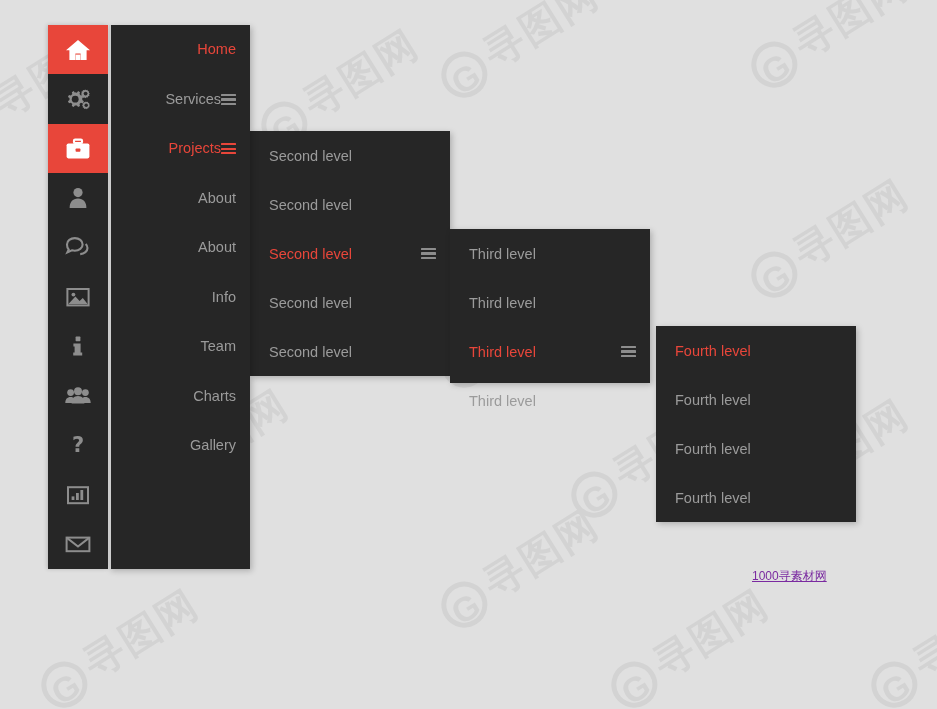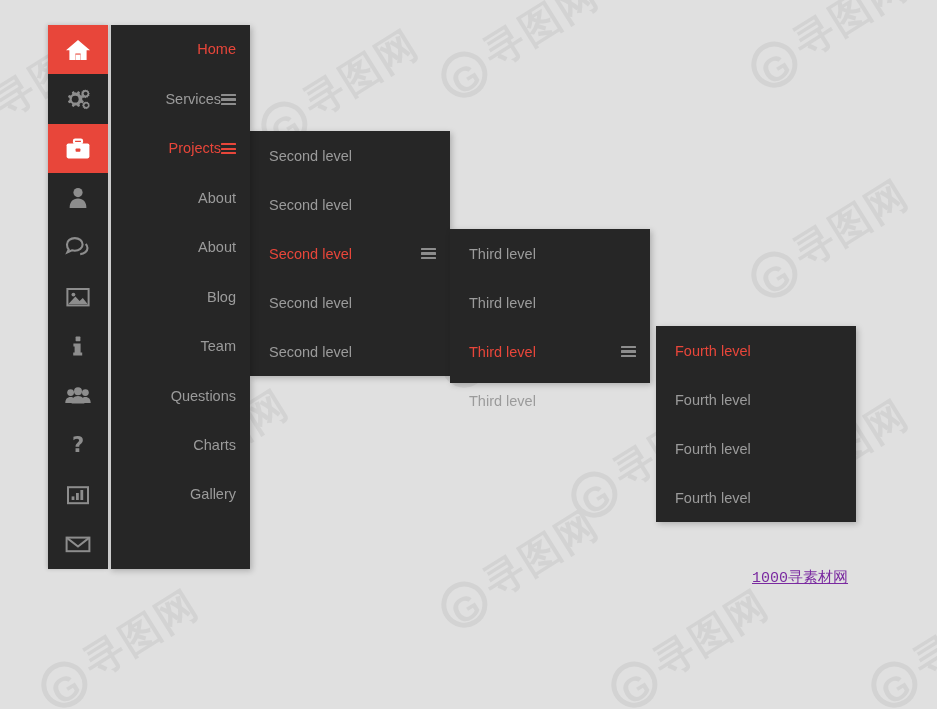--- a/index.html
+++ b/index.html
@@ -140,26 +140,26 @@
     color: #9b9b9b;
     white-space: nowrap;
   }
   .sub-row.active { color: #e8463a; }
 
   
   #footer-link {
     position: absolute;
     left: 752px;
     top: 568px;
-    font-size: 15px;
+    font-size: 12px;
     color: #7a2aa0;
     text-decoration: underline;
     z-index: 6;
     white-space: nowrap;
-    font-family: Liberation Mono, monospace;
+    font-family: Liberation Sans, sans-serif;
   }
 </style>
 </head>
 <body>
 
 <div id="watermark-layer">
     <div class="wm" style="left: 430px; top: 10px;"><span class="wm-g">G</span>寻图网</div>
     <div class="wm" style="left: 740px; top: 0px;"><span class="wm-g">G</span>寻图网</div>
     <div class="wm" style="left: 120px; top: 180px;"><span class="wm-g">G</span>寻图网</div>
     <div class="wm" style="left: 430px; top: 300px;"><span class="wm-g">G</span>寻图网</div>
@@ -297,27 +297,24 @@
         <i></i>
       </span>
     </div>
     <div class="menu-row">
       <span class="row-label">About</span>
     </div>
     <div class="menu-row">
       <span class="row-label">About</span>
     </div>
     <div class="menu-row">
-      <span class="row-label">Blog</span>
+      <span class="row-label">Info</span>
     </div>
     <div class="menu-row">
       <span class="row-label">Team</span>
-    </div>
-    <div class="menu-row">
-      <span class="row-label">Questions</span>
     </div>
     <div class="menu-row">
       <span class="row-label">Charts</span>
     </div>
     <div class="menu-row">
       <span class="row-label">Gallery</span>
     </div>
   </div>
 
 <div id="panel-second" class="panel">

